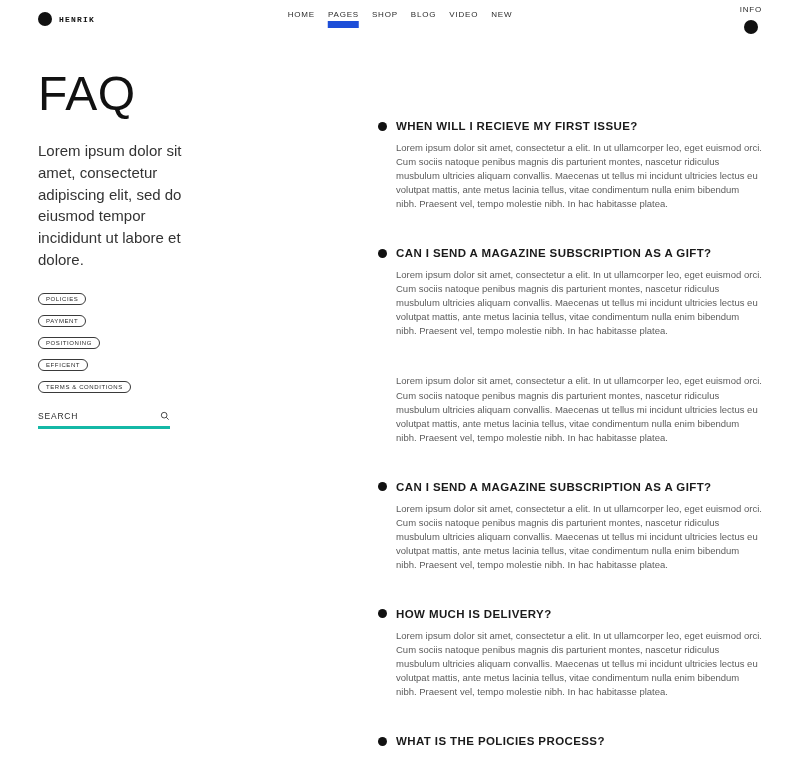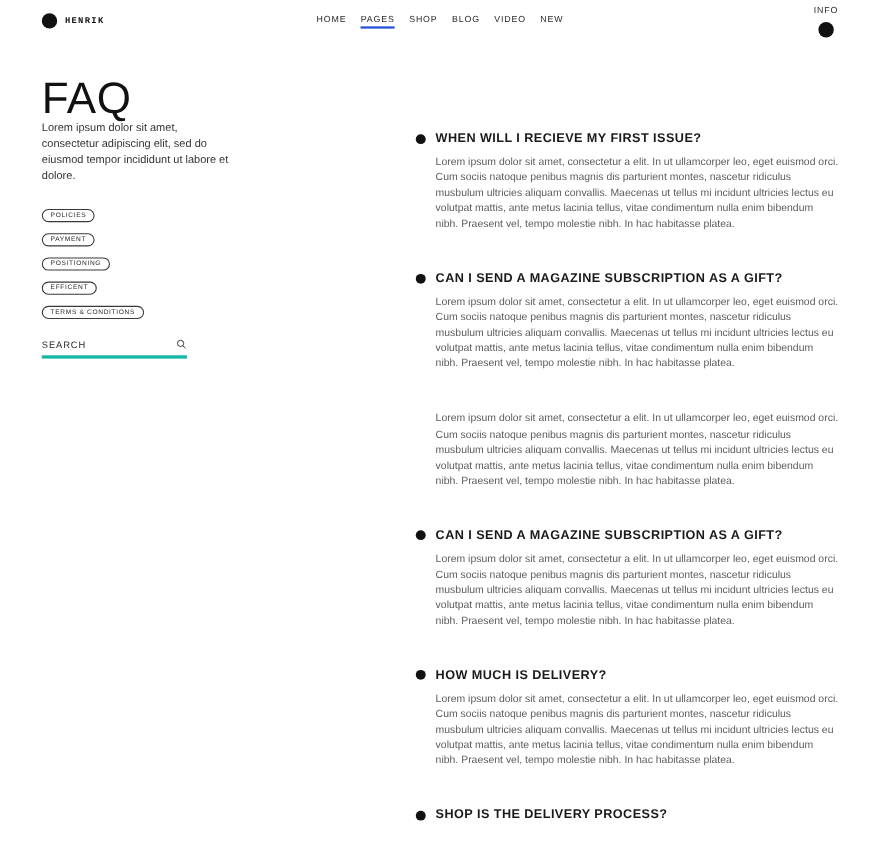--- a/index.html
+++ b/index.html
@@ -25,43 +25,44 @@
     display: flex;
     gap: 13px;
   }
   .nav a {
     font-size: 8px;
     letter-spacing: 0.8px;
     color: #2a2a2a;
     text-decoration: none;
     padding-bottom: 2px;
   }
-  .nav a.active { border-bottom: 2px solid #1d4ed8; }
+  .nav a.active { border-bottom: 7px solid #1d4ed8; }
 
   .info-group { margin-left: auto; display: flex; align-items: center; gap: 6px; cursor: pointer; flex-direction: column; }
   .info-label { font-size: 8px; letter-spacing: 0.8px; color: #2a2a2a; }
   .info-dot { width: 14px; height: 14px; background: #111; border-radius: 50%; }
 
   
   .main {
     display: flex;
     padding: 32px 38px 0 38px;
   }
   .left-col { width: 190px; flex-shrink: 0; }
   .right-col { flex: 1; padding-top: 50px; padding-left: 150px; }
 
   
   .page-title {
-    font-size: 40px;
+    font-size: 48px;
     font-weight: 500;
     letter-spacing: 0.5px;
     line-height: 1;
+    margin-bottom: 22px;
   }
   .intro {
-    font-size: 10px;
+    font-size: 15px;
     line-height: 1.45;
     color: #333;
     width: 175px;
     margin-bottom: 16px;
   }
   .tags { margin-bottom: 18px; }
   .tag-row { margin-bottom: 4px; }
   .tag {
     display: inline-block;
     border: 1px solid #3a3a3a;
@@ -204,19 +205,19 @@
       <div class="faq-q">
         <span class="bullet"></span>
         <span class="faq-q-text">HOW MUCH IS DELIVERY?</span>
       </div>
       <p class="faq-a">Lorem ipsum dolor sit amet, consectetur a elit. In ut ullamcorper leo, eget euismod orci. Cum sociis natoque penibus magnis dis parturient montes, nascetur ridiculus musbulum ultricies aliquam convallis. Maecenas ut tellus mi incidunt ultricies lectus eu volutpat mattis, ante metus lacinia tellus, vitae condimentum nulla enim bibendum nibh. Praesent vel, tempo molestie nibh. In hac habitasse platea.</p>
     </div>
 
     <div class="faq-item">
       <div class="faq-q">
         <span class="bullet"></span>
-        <span class="faq-q-text">SHOP IS THE DELIVERY PROCESS?</span>
+        <span class="faq-q-text">WHAT IS THE POLICIES PROCESS?</span>
       </div>
 
     </div>
 
   </div>
 </div>
 
 </body></html>

